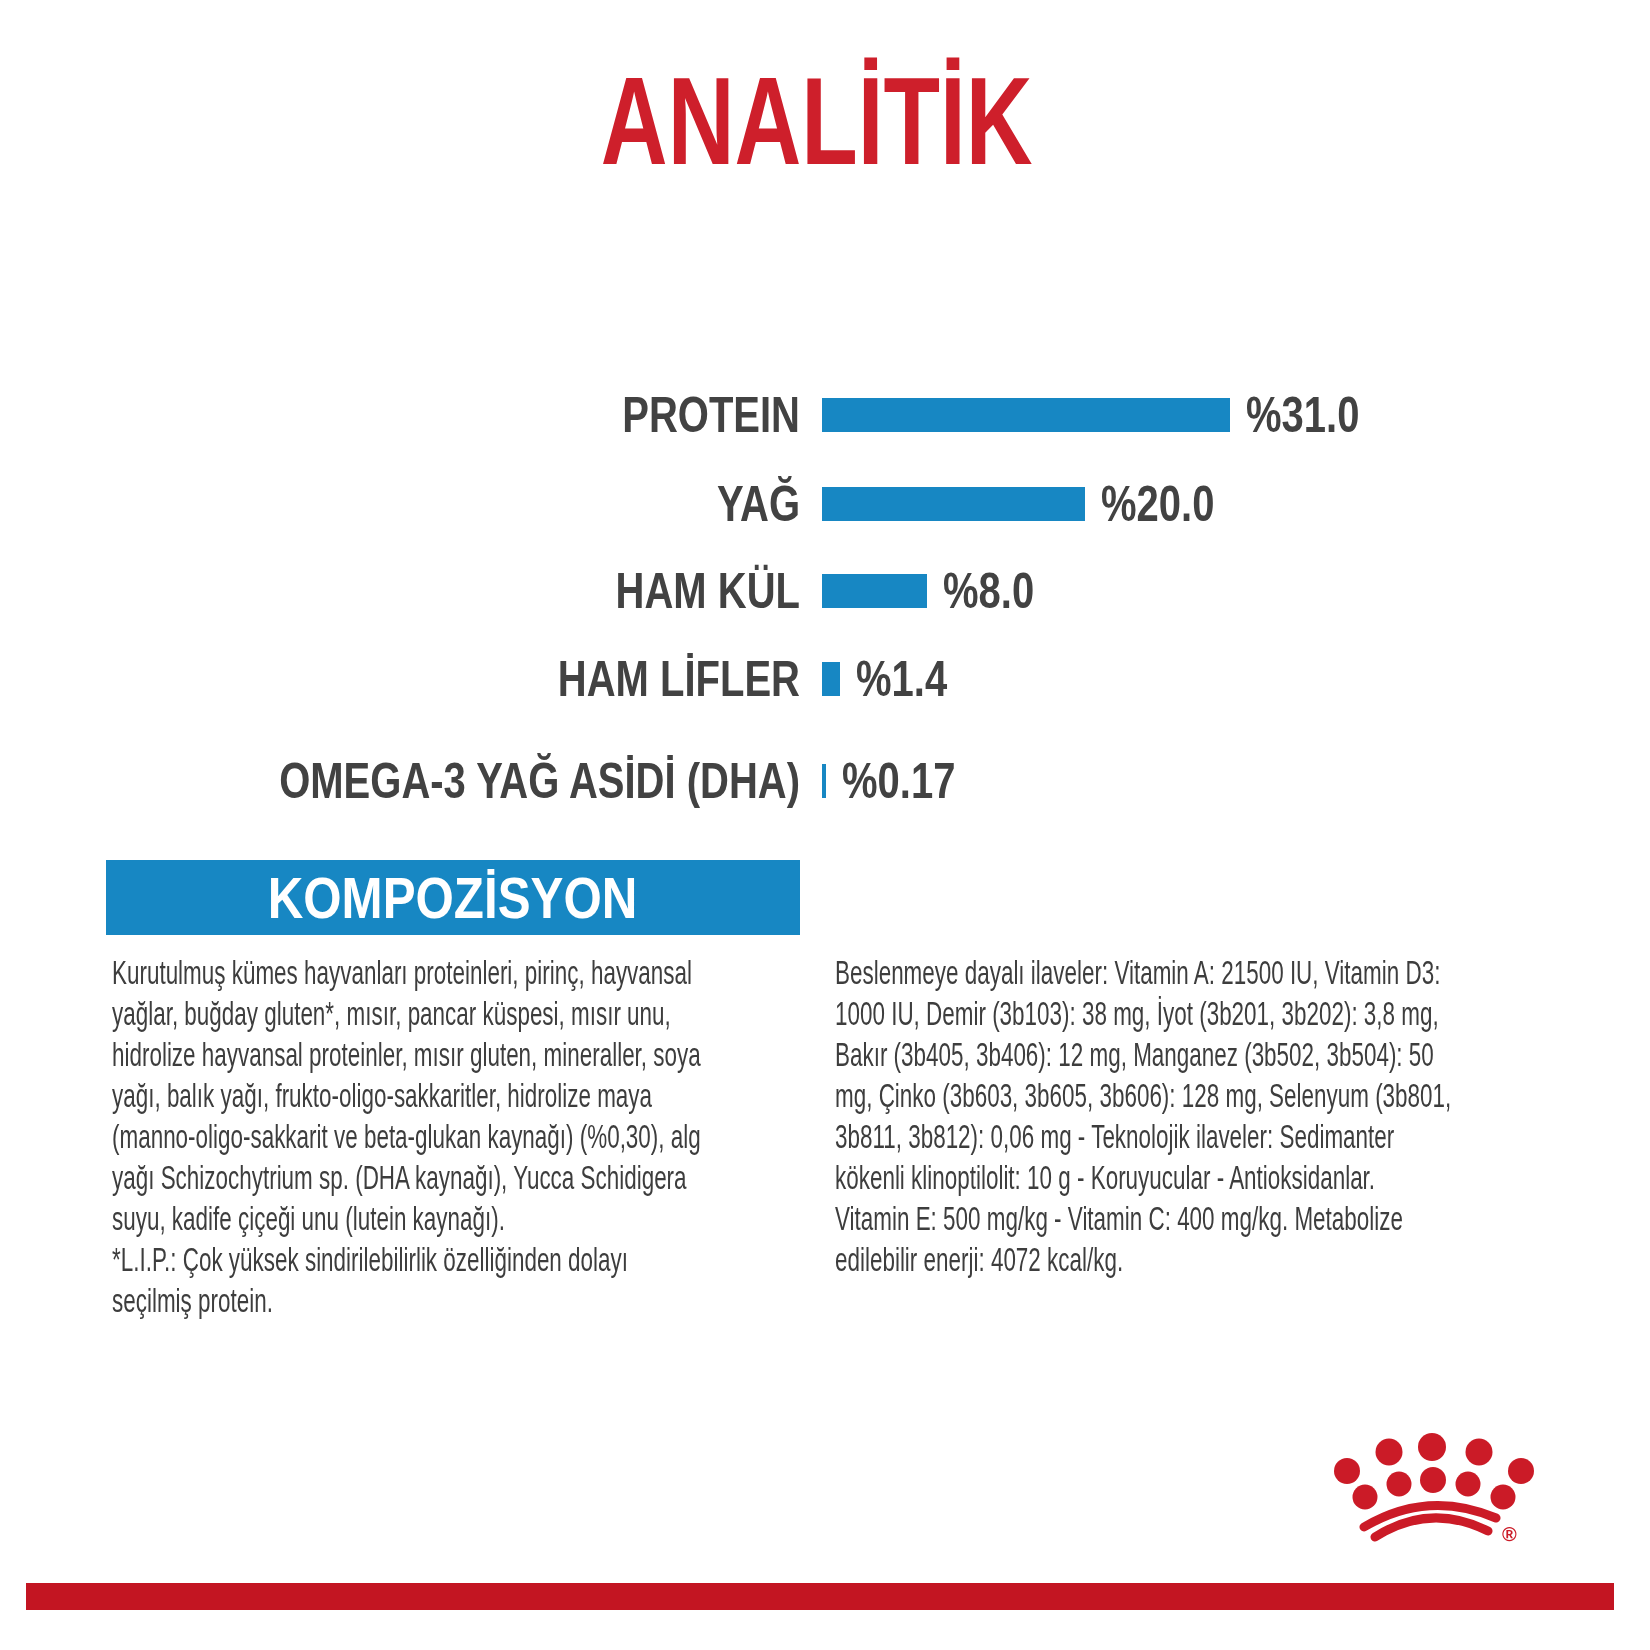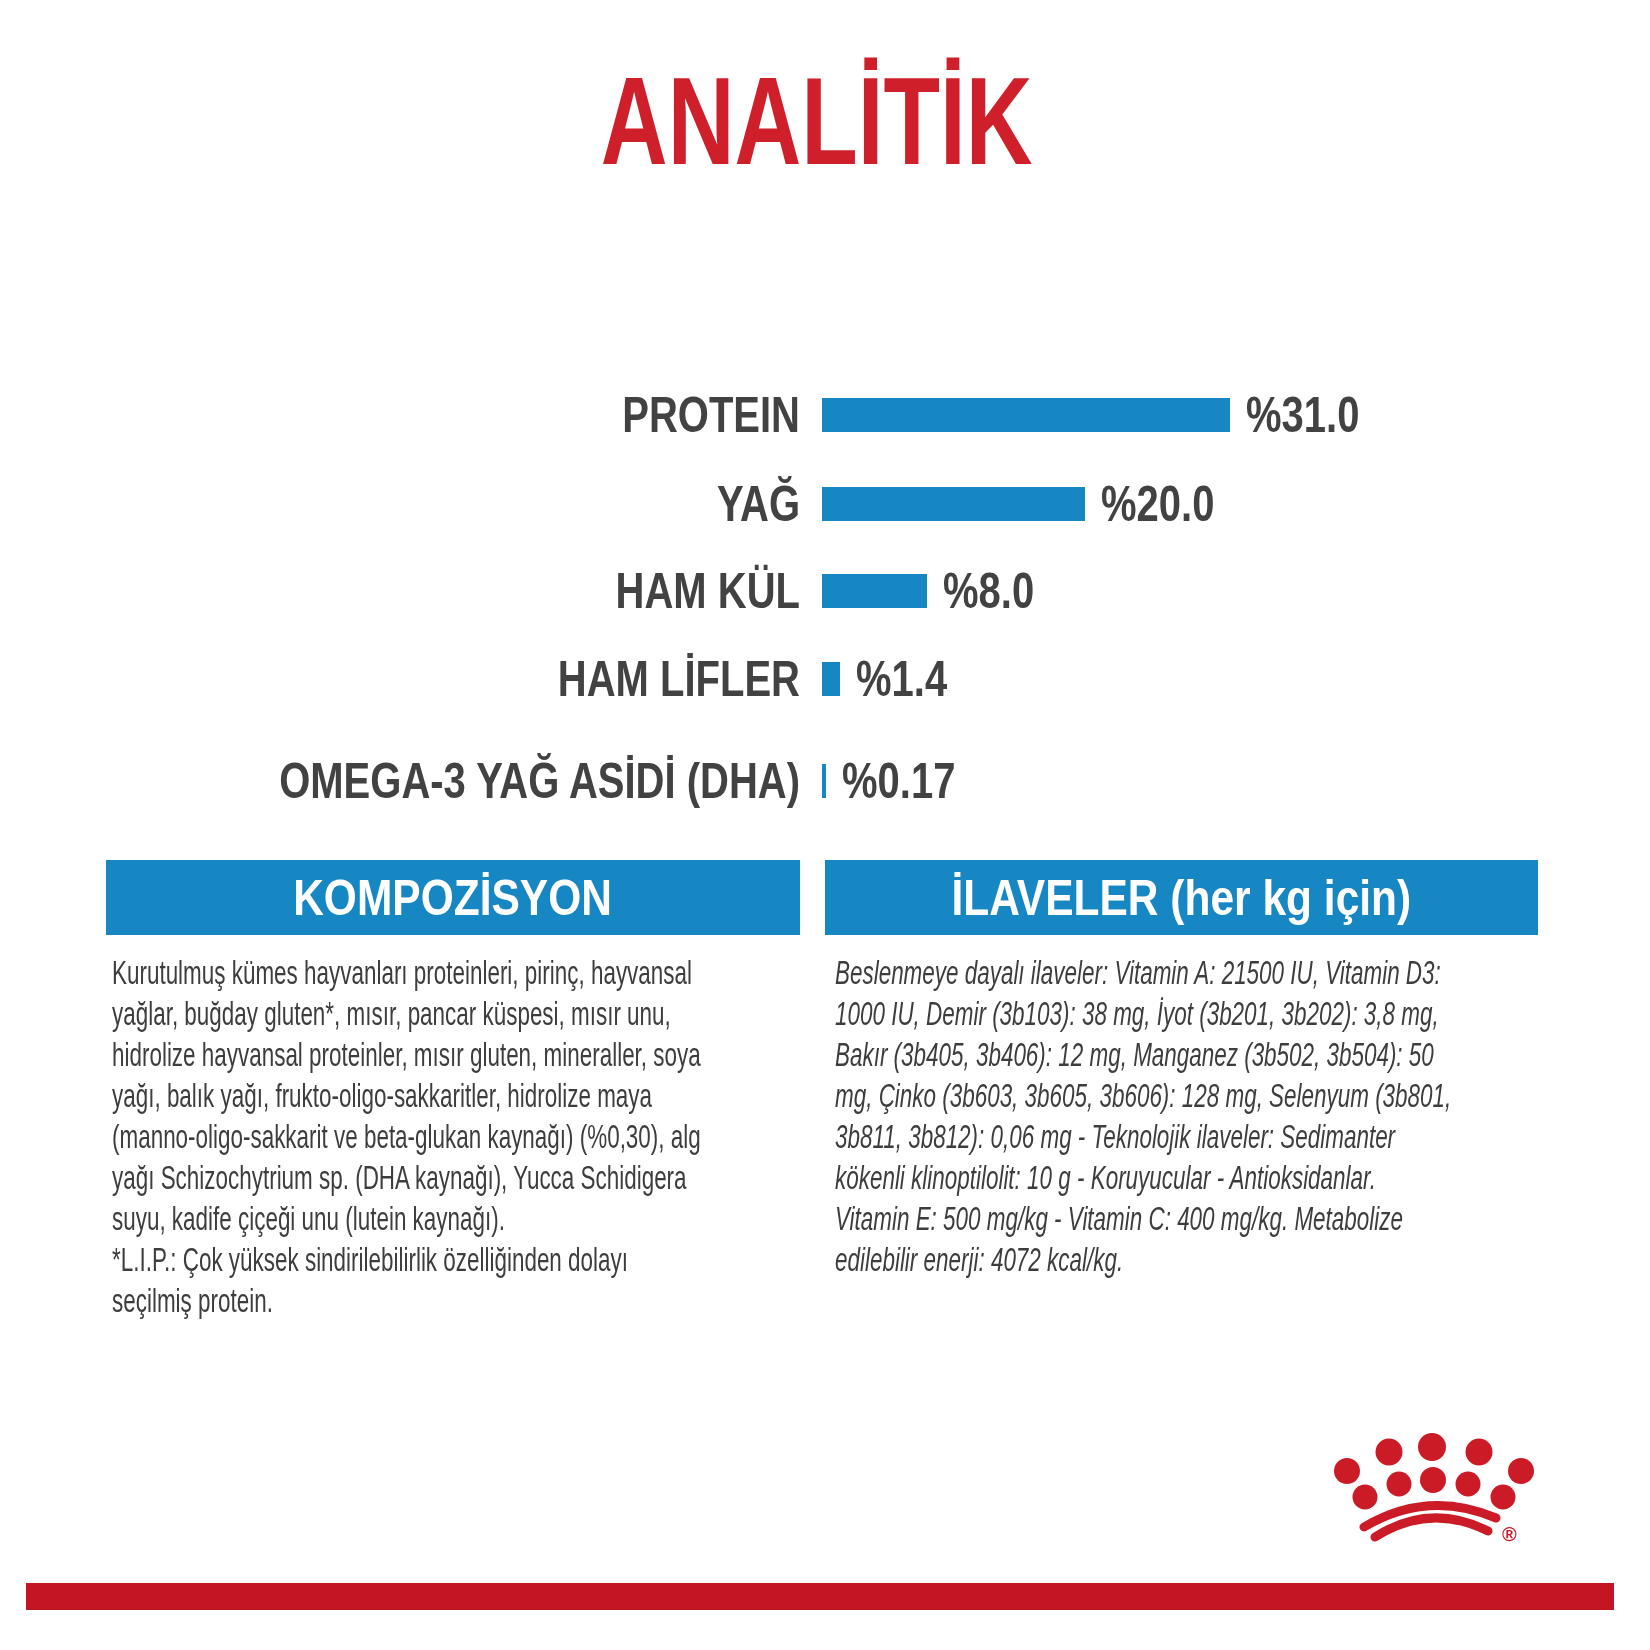--- a/index.html
+++ b/index.html
@@ -25,33 +25,33 @@
     transform:scaleX(0.80);transform-origin:right center;white-space:nowrap;
   }
   .chart-bar{position:absolute;left:822px;height:34px;background:var(--blue);}
   .chart-value{
     position:absolute;font-weight:bold;font-size:50px;color:var(--labelgray);
     transform:scaleX(0.80);transform-origin:left center;white-space:nowrap;
   }
   
   .sec-header{
     position:absolute;top:860px;height:75px;background:var(--blue);
-    color:#ffffff;font-weight:bold;font-size:50px;
+    color:#ffffff;font-weight:bold;font-size:58px;
     display:flex;align-items:center;justify-content:center;
   }
   .sec-header > span{display:inline-block;transform:scaleX(0.85);transform-origin:center;white-space:nowrap;}
   #header-left{left:106px;width:694px;}
   #header-right{left:825px;width:713px;}
   
   .textcol{
     position:absolute;top:952px;
     font-size:33px;line-height:41px;color:var(--textgray);margin-left:9px;
   }
   #col-left{left:103px;width:700px;}
-  #col-right{left:826px;width:715px;font-style:italic;}
+  #col-right{left:826px;width:715px;}
   .textline{white-space:nowrap;transform:scaleX(0.68);transform-origin:left center;}
   
   .bottom-bar{
     position:absolute;left:26px;top:1583px;width:1588px;height:27px;
     background:var(--barred);
   }
   
   .crown{position:absolute;left:1330px;top:1428px;width:212px;height:130px;}
 </style>
 </head>
@@ -76,23 +76,20 @@
       <div class="chart-row-label" style="top: 654px; line-height: 50px;">HAM LİFLER</div>
       <div class="chart-bar" style="top: 662px; width: 18px;"></div>
       <div class="chart-value" style="top: 654px; line-height: 50px; left: 856px;">%1.4</div>
       <div class="chart-row-label" style="top: 756px; line-height: 50px;">OMEGA-3 YAĞ ASİDİ (DHA)</div>
       <div class="chart-bar" style="top: 764px; width: 4px;"></div>
       <div class="chart-value" style="top: 756px; line-height: 50px; left: 842px;">%0.17</div>
     </div>
 
   <div class="sec-header" id="header-left">
     <span>KOMPOZİSYON</span>
-  </div>
-  <div class="sec-header" id="header-right">
-    <span>İLAVELER (her kg için)</span>
   </div>
 
   <div class="textcol" id="col-left">
       <div class="textline">Kurutulmuş kümes hayvanları proteinleri, pirinç, hayvansal</div>
       <div class="textline">yağlar, buğday gluten*, mısır, pancar küspesi, mısır unu,</div>
       <div class="textline">hidrolize hayvansal proteinler, mısır gluten, mineraller, soya</div>
       <div class="textline">yağı, balık yağı, frukto-oligo-sakkaritler, hidrolize maya</div>
       <div class="textline">(manno-oligo-sakkarit ve beta-glukan kaynağı) (%0,30), alg</div>
       <div class="textline">yağı Schizochytrium sp. (DHA kaynağı), Yucca Schidigera</div>
       <div class="textline">suyu, kadife çiçeği unu (lutein kaynağı).</div>

